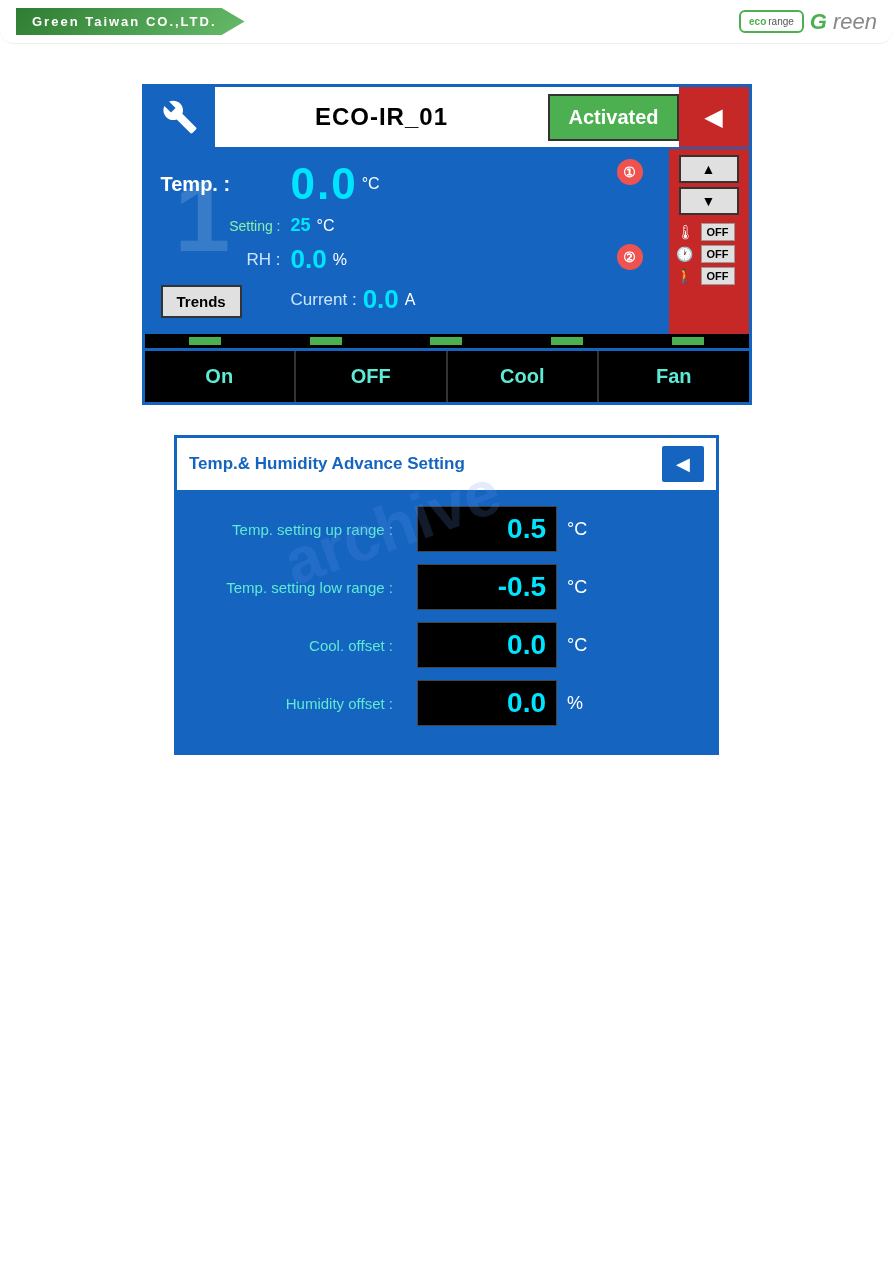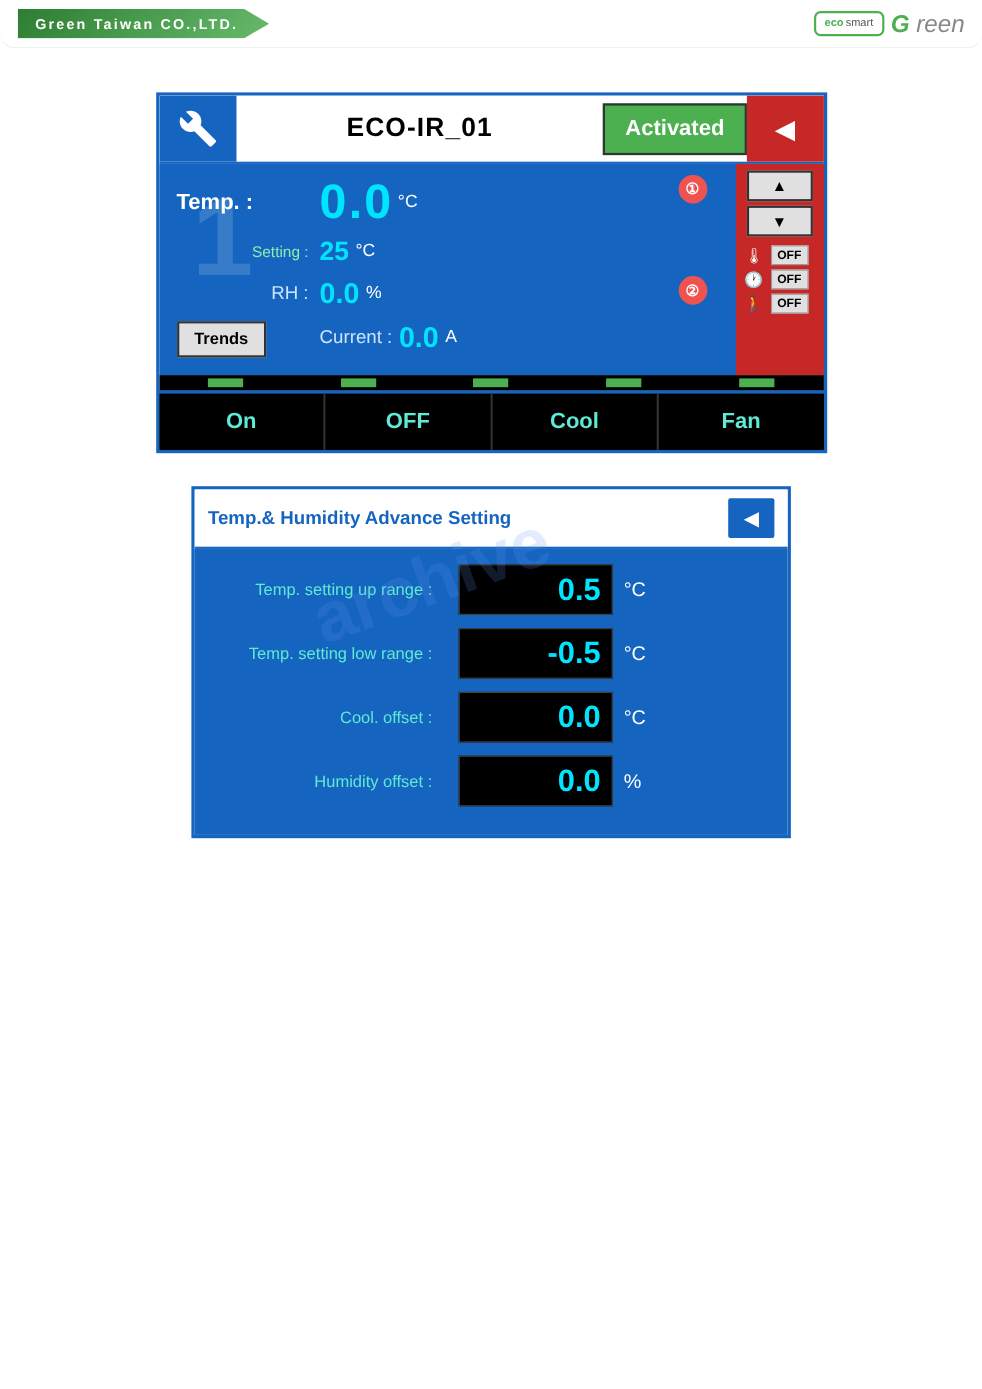--- a/index.html
+++ b/index.html
@@ -185,21 +185,21 @@
     }
     .setting-label {
       color: #86efac;
       font-size: 14px;
       width: 130px;
       text-align: right;
       padding-right: 10px;
     }
     .setting-value {
       color: #00e5ff;
-      font-size: 24px;
+      font-size: 18px;
       font-weight: bold;
     }
     .setting-unit {
       color: white;
       font-size: 16px;
       margin-left: 6px;
     }
 
     
     .data-row {
@@ -465,21 +465,21 @@
     </div>
     <div class="header-dots">
       <div class="header-dot"></div>
       <div class="header-dot"></div>
       <div class="header-dot"></div>
     </div>
   </div>
   <div class="logo-area">
     <div class="eco-logo-box">
       <span class="eco-text">eco</span>
-      <span class="smart-text">smart</span>
+      <span class="smart-text">range</span>
     </div>
     <span class="green-bold">G</span>
       <span class="reen-text">reen</span>
   </div>
 </div>
 
 <div class="main-content">
 
   <div class="archive-watermark" style="left: 280px; top: 490px;">
     <span>archive</span>

